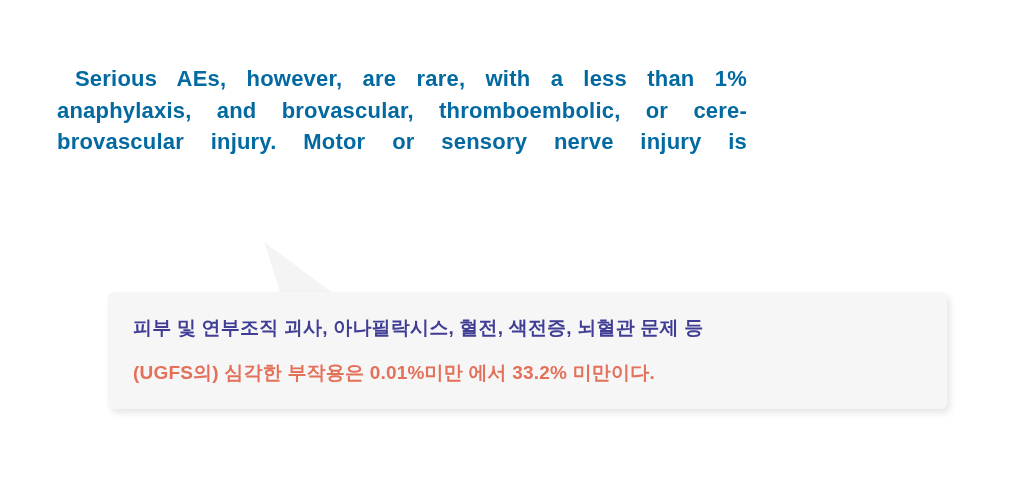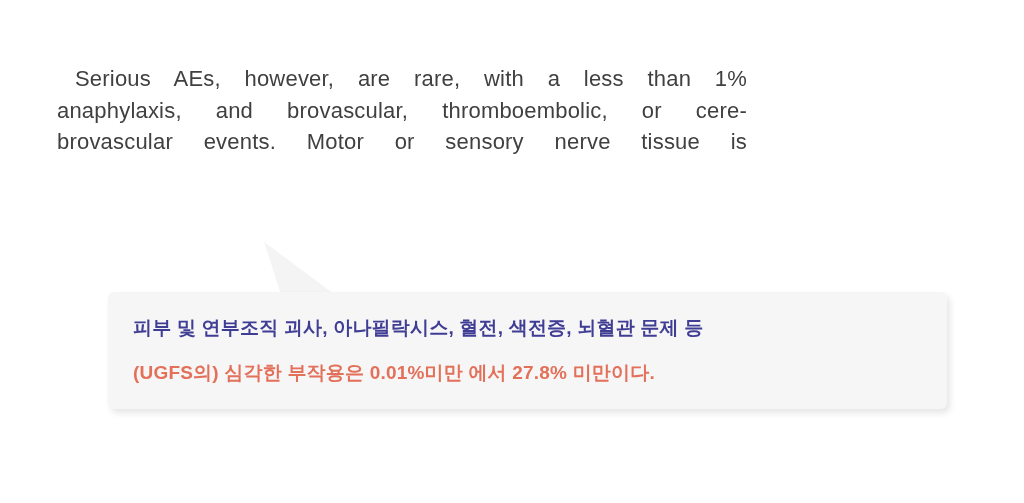--- a/index.html
+++ b/index.html
@@ -15,23 +15,23 @@
     background: #ffffff;
     overflow: hidden;
   }
 
   
   .excerpt {
     position: absolute;
     left: 57px;
     top: 63px;
     width: 690px;
-    color: #404040;
+    color: #0369a1;
     font-size: 22px;
-    font-weight: 400;
+    font-weight: 700;
     letter-spacing: 0.2px;
   }
   .excerpt-line {
     line-height: 31.5px;
     text-align: justify;
     text-align-last: justify;
     -moz-text-align-last: justify;
     white-space: normal;
     box-sizing: border-box;
   }
@@ -74,23 +74,23 @@
   .callout-line.korean-orange { color: #e3715a; }
 </style>
 </head>
 <body>
 
 <div class="stage">
 
   <div class="excerpt">
     <div class="excerpt-line first">Serious AEs, however, are rare, with a less than 1%</div>
     <div class="excerpt-line">anaphylaxis, and brovascular, thromboembolic, or cere-</div>
-    <div class="excerpt-line">brovascular events. Motor or sensory nerve tissue is</div>
+    <div class="excerpt-line">brovascular injury. Motor or sensory nerve injury is</div>
   </div>
 
   <div class="callout-tail"></div>
 
   <div class="callout-box">
     <div class="callout-line korean-blue">피부 및 연부조직 괴사, 아나필락시스, 혈전, 색전증, 뇌혈관 문제 등</div>
-    <div class="callout-line korean-orange">(UGFS의) 심각한 부작용은 0.01%미만 에서 27.8% 미만이다.</div>
+    <div class="callout-line korean-orange">(UGFS의) 심각한 부작용은 0.01%미만 에서 33.2% 미만이다.</div>
   </div>
 
 </div>
 
 </body></html>

